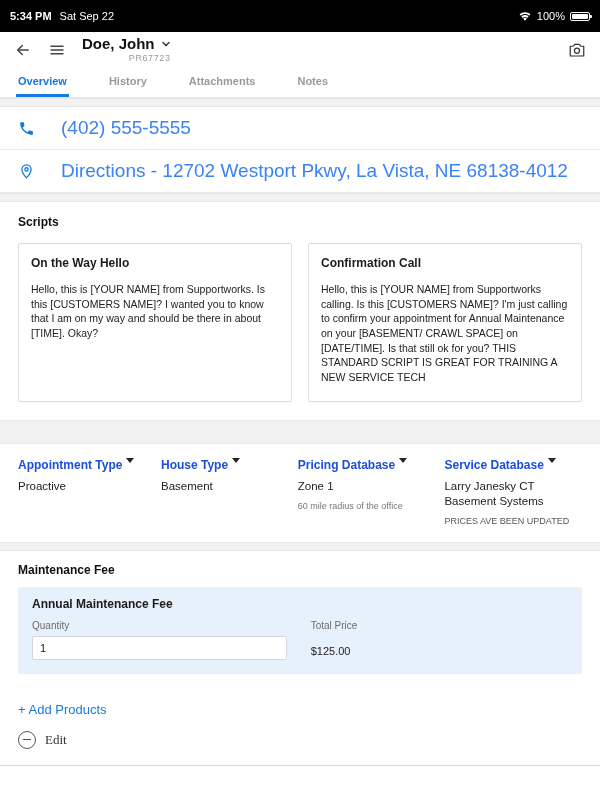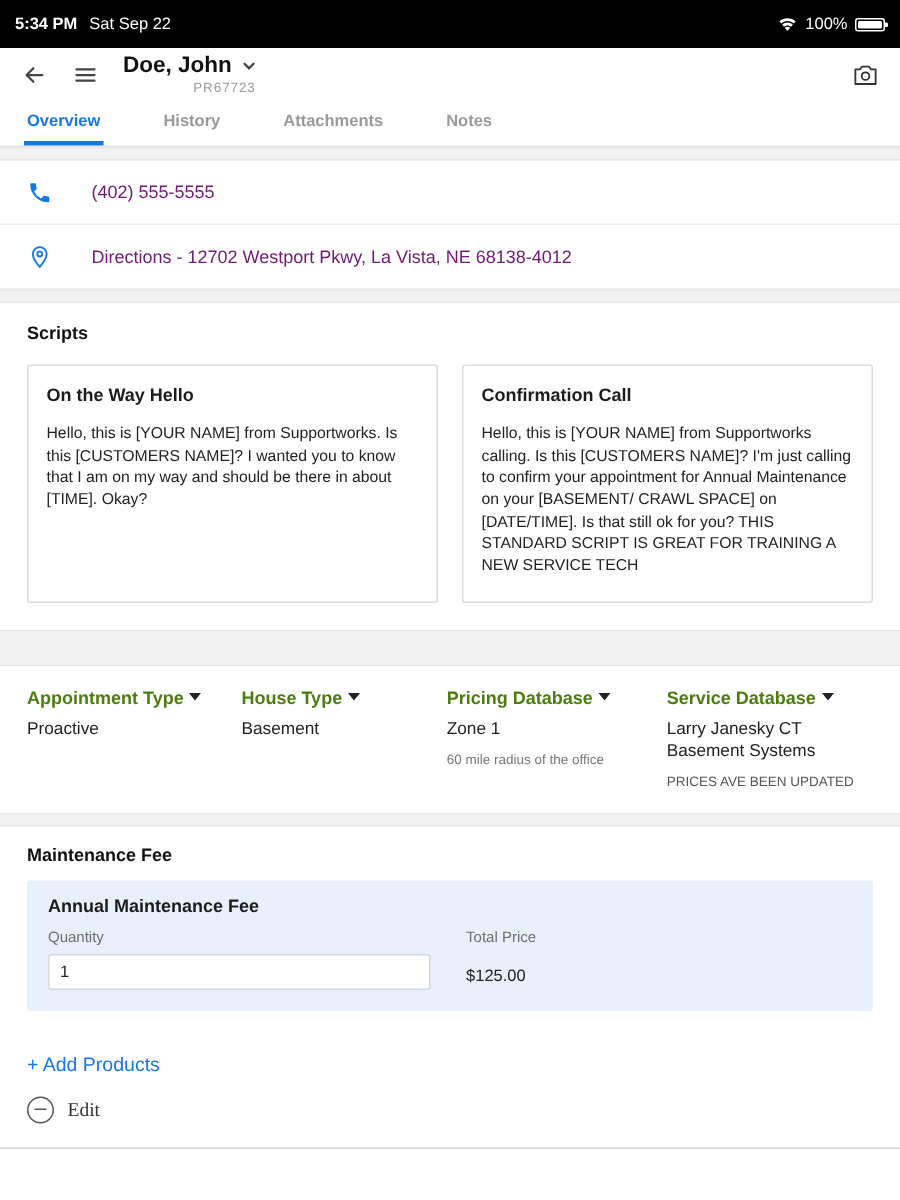--- a/index.html
+++ b/index.html
@@ -55,35 +55,35 @@
   .gray-band { background: #f2f2f2; height: 9px; border-top: 1px solid #e7e7e7; border-bottom: 1px solid #e7e7e7; flex: 0 0 auto; }
   .gray-band.tall { height: 24px; }
 
   
   .contact-row {
     display: flex; align-items: center; gap: 26px;
     height: 43px; padding: 0 18px; border-bottom: 1px solid #ebebeb;
     cursor: pointer; flex: 0 0 auto;
   }
   .row-icon { width: 17px; height: 17px; display: block; flex: 0 0 auto; }
-  .contact-text { font-size: 12px; color: #701a75; }
+  .contact-text { font-size: 19px; color: #3b82f6; }
 
   
   .scripts-section { padding: 13px 18px 18px; flex: 0 0 auto; }
   .section-title { font-size: 12px; font-weight: bold; color: #111; }
   .script-cards { display: flex; gap: 16px; margin-top: 14px; }
   .script-card { flex: 1; border: 1px solid #dcdcdc; border-radius: 2px; padding: 12px 12px 16px; min-height: 122px; background: #fff; }
   .script-title { font-size: 12px; font-weight: bold; }
   .script-body { font-size: 10.5px; line-height: 1.4; margin-top: 12px; color: #222; }
 
   
   .selectors { display: flex; gap: 14px; padding: 14px 18px 16px; flex: 0 0 auto; }
   .selector { display: flex; flex-direction: column; cursor: pointer; }
   .selector.c1 { flex: 1.05; } .selector.c2 { flex: 1.0; } .selector.c3 { flex: 1.08; } .selector.c4 { flex: 1.12; }
-  .selector-label { font-size: 12px; font-weight: bold; color: #4d7c0f; display: flex; align-items: center; gap: 4px; }
+  .selector-label { font-size: 12px; font-weight: bold; color: #1d4ed8; display: flex; align-items: flex-start; gap: 4px; }
   .caret { width: 0; height: 0; border-left: 4px solid transparent; border-right: 4px solid transparent; border-top: 5px solid #222; display: inline-block; }
   .selector-value { font-size: 11.5px; margin-top: 7px; color: #222; line-height: 1.3; }
   .selector-note { font-size: 9px; color: #777; margin-top: 7px; }
   .selector-note.upper { color: #555; }
 
   
   .maintenance-section { padding: 12px 18px 0; flex: 0 0 auto; }
   .fee-card { background: #e7f1fb; border-radius: 2px; margin-top: 10px; padding: 10px 14px 14px; }
   .fee-title { font-size: 12px; font-weight: bold; }
   .fee-row { display: flex; margin-top: 9px; }

